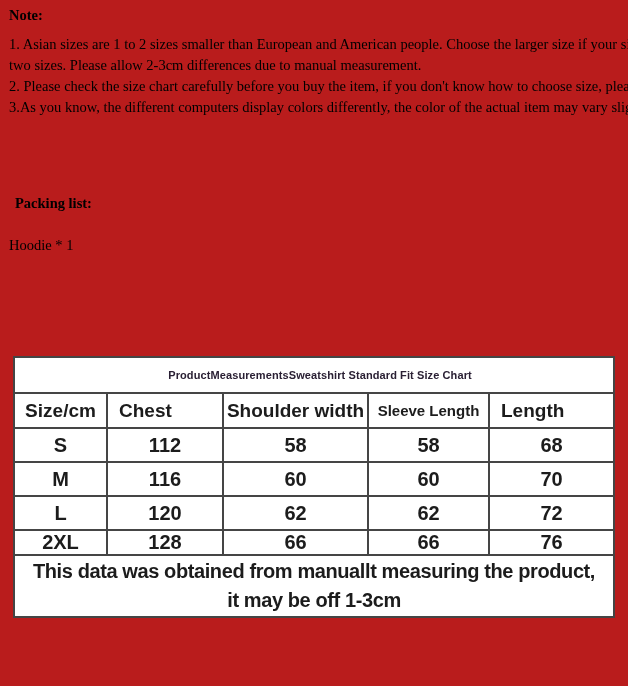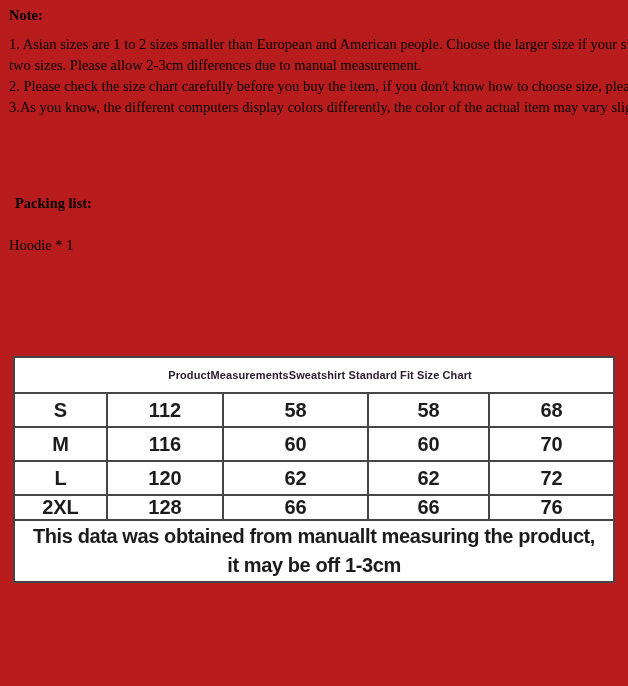--- a/index.html
+++ b/index.html
@@ -118,20 +118,27 @@
       <col class="col0">
         <col class="col1">
         <col class="col2">
         <col class="col3">
         <col class="col4">
     </colgroup>
     <tbody>
         <tr class="title-row">
       <td colspan="5" style="color:#2a2034;">ProductMeasurementsSweatshirt Standard Fit Size Chart</td>
     </tr>
+    <tr class="header-row">
+      <th>Size/cm</th>
+      <th class="left-align">Chest</th>
+      <th>Shoulder width</th>
+      <th class="small">Sleeve Length</th>
+      <th class="left-align">Length</th>
+    </tr>
     <tr class="data-row">
       <td>S</td>
       <td>112</td>
       <td>58</td>
       <td>58</td>
       <td>68</td>
     </tr>
     <tr class="data-row">
       <td>M</td>
       <td>116</td>

